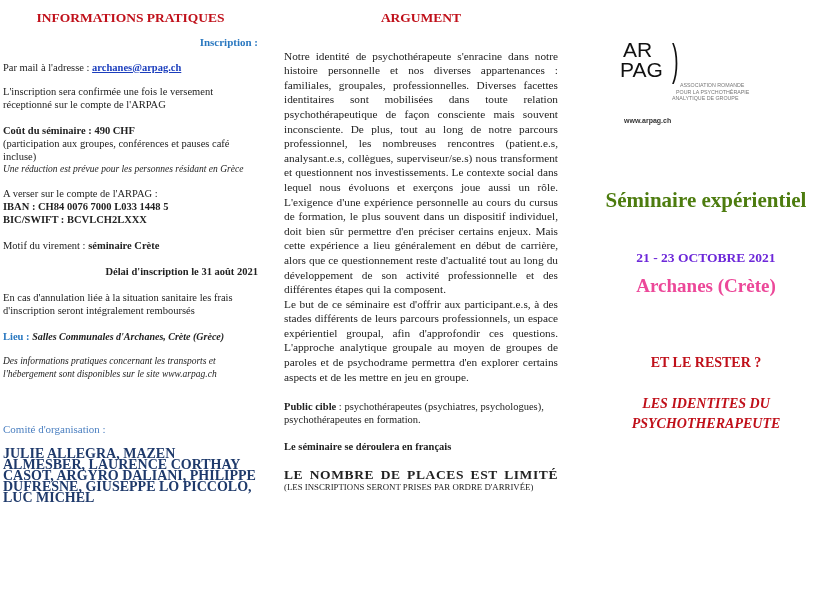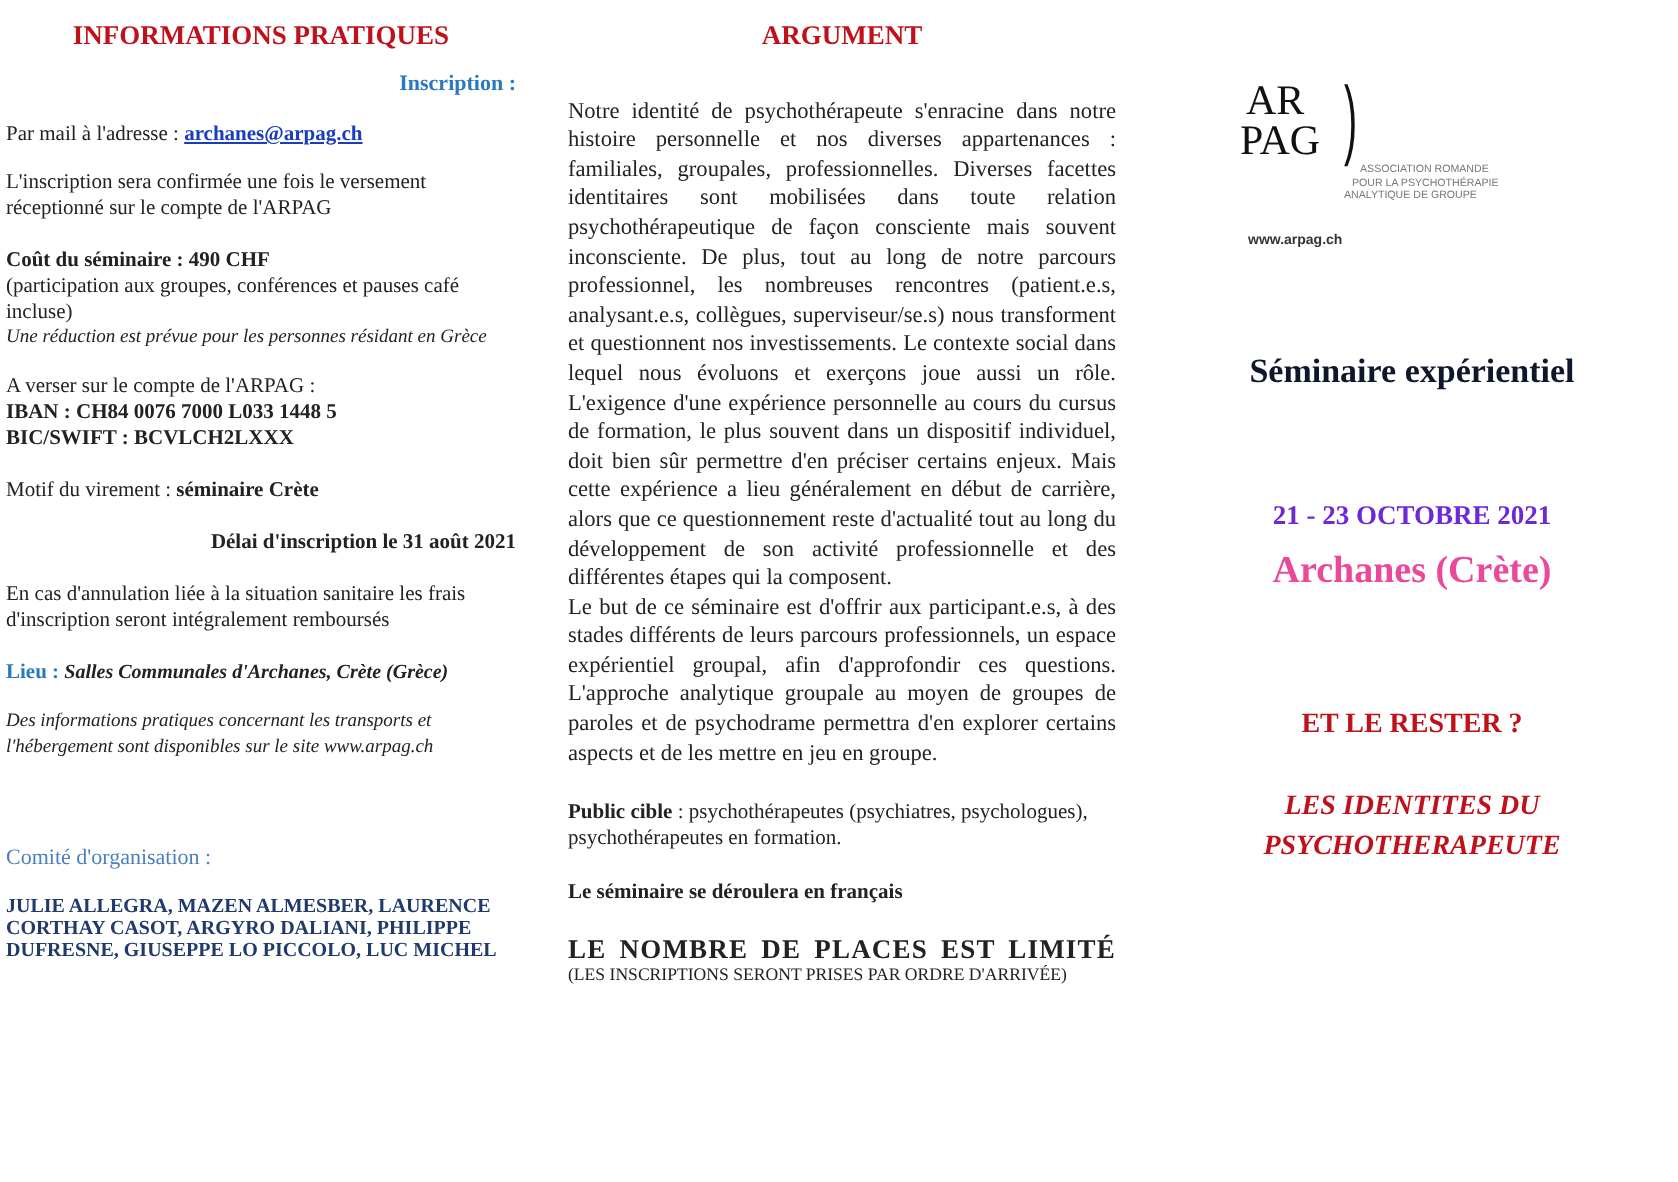--- a/index.html
+++ b/index.html
@@ -46,51 +46,51 @@
   <p style="margin-top:13px;">
     <span>Motif du virement : </span><span class="b">séminaire Crète</span>
   </p>
   <p class="b" style="margin-top:13px;text-align:right;">Délai d'inscription le 31 août 2021</p>
   <p style="margin-top:13px;">En cas d'annulation liée à la situation sanitaire les frais d'inscription seront intégralement remboursés</p>
   <p style="margin-top:13px;">
     <span class="b blue">Lieu : </span><span class="b i" style="font-size:10px;">Salles Communales d'Archanes, Crète (Grèce)</span>
   </p>
   <p class="sm-i" style="margin-top:12px;">Des informations pratiques concernant les transports et l'hébergement sont disponibles sur le site www.arpag.ch</p>
   <p class="blue" style="margin-top:42px; font-size:11px; color:#4a7fc0;">Comité d'organisation :</p>
-  <p class="b navy" style="margin-top:12px; font-size:10px; line-height:11px;">JULIE ALLEGRA, MAZEN ALMESBER, LAURENCE CORTHAY CASOT, ARGYRO DALIANI, PHILIPPE DUFRESNE, GIUSEPPE LO PICCOLO, LUC MICHEL</p>
+  <p class="b navy" style="margin-top:12px; font-size:14px; line-height:11px;">JULIE ALLEGRA, MAZEN ALMESBER, LAURENCE CORTHAY CASOT, ARGYRO DALIANI, PHILIPPE DUFRESNE, GIUSEPPE LO PICCOLO, LUC MICHEL</p>
 </div>
 
 <div id="col-mid" class="abs">
   <div class="h red">ARGUMENT</div>
   <p class="just">Notre identité de psychothérapeute s'enracine dans notre histoire personnelle et nos diverses appartenances : familiales, groupales, professionnelles. Diverses facettes identitaires sont mobilisées dans toute relation psychothérapeutique de façon consciente mais souvent inconsciente. De plus, tout au long de notre parcours professionnel, les nombreuses rencontres (patient.e.s, analysant.e.s, collègues, superviseur/se.s) nous transforment et questionnent nos investissements. Le contexte social dans lequel nous évoluons et exerçons joue aussi un rôle. L'exigence d'une expérience personnelle au cours du cursus de formation, le plus souvent dans un dispositif individuel, doit bien sûr permettre d'en préciser certains enjeux. Mais cette expérience a lieu généralement en début de carrière, alors que ce questionnement reste d'actualité tout au long du développement de son activité professionnelle et des différentes étapes qui la composent.</p>
   <p class="just">Le but de ce séminaire est d'offrir aux participant.e.s, à des stades différents de leurs parcours professionnels, un espace expérientiel groupal, afin d'approfondir ces questions. L'approche analytique groupale au moyen de groupes de paroles et de psychodrame permettra d'en explorer certains aspects et de les mettre en jeu en groupe.</p>
   <p style="margin:16px 0 0; font-size:10.5px; line-height:13px;">
     <span class="b">Public cible</span><span> : psychothérapeutes (psychiatres, psychologues), psychothérapeutes en formation.</span>
   </p>
   <p class="b" style="margin:14px 0 0; font-size:10.5px;">Le séminaire se déroulera en français</p>
   <p class="b" style="margin:13px 0 0; font-size:13.5px; letter-spacing:0.6px; text-align:justify; text-align-last:justify;">LE NOMBRE DE PLACES EST LIMITÉ</p>
   <p style="margin:0; font-size:8.8px; line-height:10px; text-align:justify;">(LES INSCRIPTIONS SERONT PRISES PAR ORDRE D'ARRIVÉE)</p>
 </div>
 
 <div id="col-right" class="abs">
   <div class="abs" style="left:34px; top:40px; width:180px; height:90px;">
-    <div class="abs" style="left:0; top:0; font-family:Liberation Serif, serif; font-size:21px; line-height:20px; text-align:left; color:#111;">
+    <div class="abs" style="left:0; top:0; font-family:Liberation Sans, sans-serif; font-size:21px; line-height:20px; text-align:left; color:#111;">
       <div style="padding-left:3px;">AR</div>
       <div>PAG</div>
     </div>
     <div class="abs" style="left:48px; top:-2px; font-family:'Liberation Sans',sans-serif; font-size:44px; line-height:44px; transform:scaleX(0.45); color:#111;">)</div>
     <div class="abs" style="left:52px; top:42px; width:110px; font-family:'Liberation Sans',sans-serif; font-size:5.3px; line-height:6.5px; color:#777; text-align:left;">
       <div style="padding-left:8px;">ASSOCIATION ROMANDE</div>
       <div style="padding-left:4px;">POUR LA PSYCHOTHÉRAPIE</div>
       <div>ANALYTIQUE DE GROUPE</div>
     </div>
     <div class="abs" style="left:4px; top:77px; font-family:'Liberation Sans',sans-serif; font-size:7px; font-weight:bold; color:#333;">www.arpag.ch</div>
   </div>
 
-  <div class="abs b" style="left:0; top:176px; width:240px; font-size:17px; color:#0f172a;">Séminaire expérientiel</div>
+  <div class="abs b" style="left:0; top:188px; width:240px; font-size:21px; color:#4d7c0f;">Séminaire expérientiel</div>
   <div class="abs b" style="left:0; top:250px; width:240px; font-size:13.5px; color:#6d28d9;">21 - 23 OCTOBRE 2021</div>
   <div class="abs b" style="left:0; top:275px; width:240px; font-size:19px; color:#ec4899;">Archanes (Crète)</div>
 
   <div class="abs b red" style="left:0; top:354px; width:240px; font-size:14px; line-height:18px; font-variant:small-caps;">
     <div>ET LE RESTER ?</div>
   </div>
   <div class="abs b i red" style="left:0; top:394px; width:240px; font-size:14px; line-height:20px;">
     <div>LES IDENTITES DU</div>
     <div>PSYCHOTHERAPEUTE</div>
   </div>

